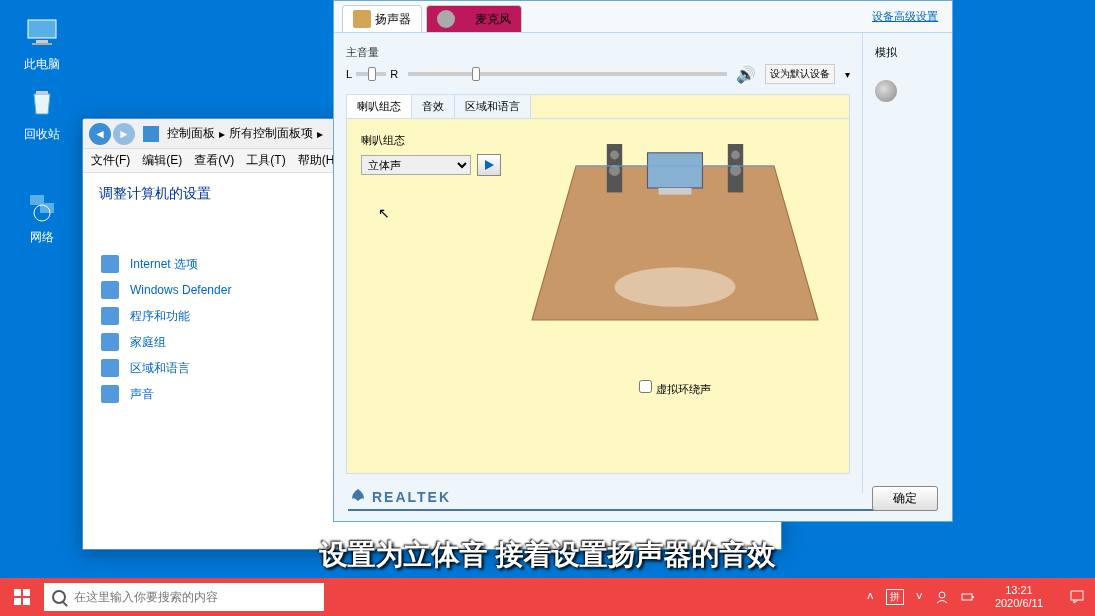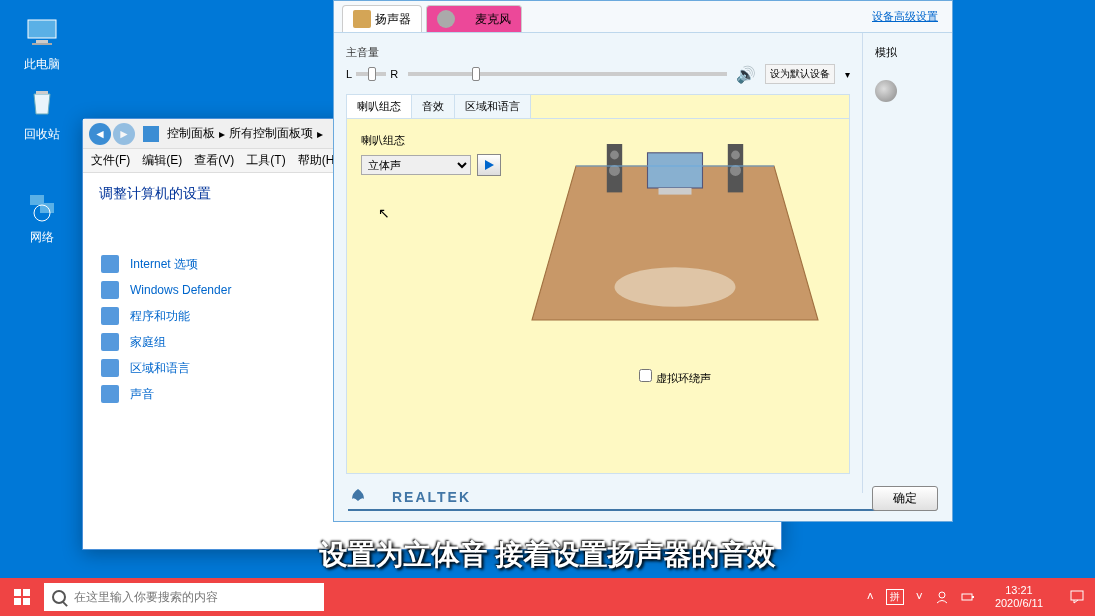--- a/index.html
+++ b/index.html
@@ -20,21 +20,21 @@
 .cp-body { padding: 12px 16px; height: calc(100% - 54px); overflow: hidden; }
 .cp-title { color: #003399; font-size: 14px; font-weight: normal; margin-bottom: 20px; }
 .cp-items { display: grid; grid-template-columns: 1fr 1fr; gap: 4px 20px; }
 .cp-item { display: flex; align-items: center; gap: 11px; font-size: 12px; color: #0066cc; padding: 2px; cursor: pointer; }
 .cp-item .mini-ico { width: 18px; height: 18px; background: #5599dd; border-radius: 2px; flex-shrink: 0; }
 
 
 .realtek { position: absolute; left: 333px; top: 0; width: 620px; height: 522px; background: #eef6fb; border: 1px solid #6aa9dd; z-index: 10; }
 .rt-tabs { display: flex; background: #f5f9fc; border-bottom: 1px solid #bdd7ec; padding: 4px 8px 0; align-items: flex-end; }
 .rt-tab { padding: 4px 10px; border: 1px solid #ccc; border-bottom: none; background: #fff; border-radius: 4px 4px 0 0; font-size: 12px; display: flex; align-items: center; gap: 4px; margin-right: 4px; cursor: pointer; }
-.rt-tab.inactive { background: #ec4899; gap: 20px; }
+.rt-tab.inactive { background: #be185d; gap: 20px; }
 .rt-tabico { width: 18px; height: 18px; background: #d4a556; border-radius: 2px; }
 .rt-tabico.mic { background: #aaa; border-radius: 50%; }
 
 .rt-body { display: flex; height: calc(100% - 60px); }
 .rt-left { flex: 1; padding: 12px; }
 .rt-right { width: 90px; padding: 12px; border-left: 1px solid #cde; }
 .rt-link { color: #0066cc; text-decoration: underline; font-size: 11px; cursor: pointer; position: absolute; right: 14px; top: 8px; }
 
 .vol-block { margin-bottom: 10px; }
 .vol-label { font-size: 11px; color: #333; margin-bottom: 4px; }
@@ -52,25 +52,25 @@
 .subtab:not(.active) { background: #eef6fb; }
 
 .config-area { padding: 14px; display: flex; gap: 14px; }
 .config-left { width: 140px; }
 .cfg-label { font-size: 11px; margin-bottom: 6px; }
 .dropdown { width: 120px; font-size: 11px; padding: 2px; border: 1px solid #aaa; }
 .play-btn { width: 26px; height: 22px; border: 1px solid #888; background: linear-gradient(#fff,#ddd); display: inline-flex; align-items:center; justify-content:center; margin-left:6px; cursor:pointer;}
 
 .room { flex: 1; position: relative; height: 220px; }
 .room svg { width: 100%; height: 100%; }
-.virt-check { font-size: 11px; margin-top: 12px; text-align: center; }
+.virt-check { font-size: 11px; margin-top: 23px; text-align: center; }
 .virt-check input { margin-right: 4px; }
 
 .rt-footer { position: absolute; bottom: 10px; left: 14px; right: 14px; display: flex; align-items: flex-end; justify-content: space-between; }
-.rt-logo { display: flex; align-items: center; gap: 24px; color: #4176a6; font-weight: bold; letter-spacing: 2px; font-size: 14px; flex:1; border-bottom: 2px solid #4176a6; padding-bottom:2px;}
+.rt-logo { display: flex; align-items: center; gap: 4px; color: #4176a6; font-weight: bold; letter-spacing: 2px; font-size: 14px; flex:1; border-bottom: 2px solid #4176a6; padding-bottom:2px;}
 .rt-logo-ico { width: 20px; height: 20px; }
 .info-btn { width: 26px; height: 22px; border: 1px solid #aaa; background: #fff; border-radius: 3px; display:flex;align-items:center;justify-content:center; font-style:italic; font-family:serif; color:#06c; cursor:pointer; margin-left:10px;}
 .ok-btn { padding: 3px 20px; border: 1px solid #888; background: linear-gradient(#fff,#e0e0e0); border-radius: 3px; font-size: 12px; cursor:pointer; position:absolute; right:14px; bottom:10px;}
 
 .analog-label { font-size: 11px; margin-bottom: 20px; }
 .jack { width: 22px; height: 22px; background: radial-gradient(circle at 40% 40%, #ddd, #888); border-radius: 50%; margin-top: 10px; cursor:pointer;}
 
 
 .subtitle { position: absolute; bottom: 42px; left: 0; right: 0; text-align: center; font-size: 28px; color: #fff; text-shadow: 2px 2px 3px #000, -1px -1px 2px #000; font-weight: bold; z-index: 100; }
 

